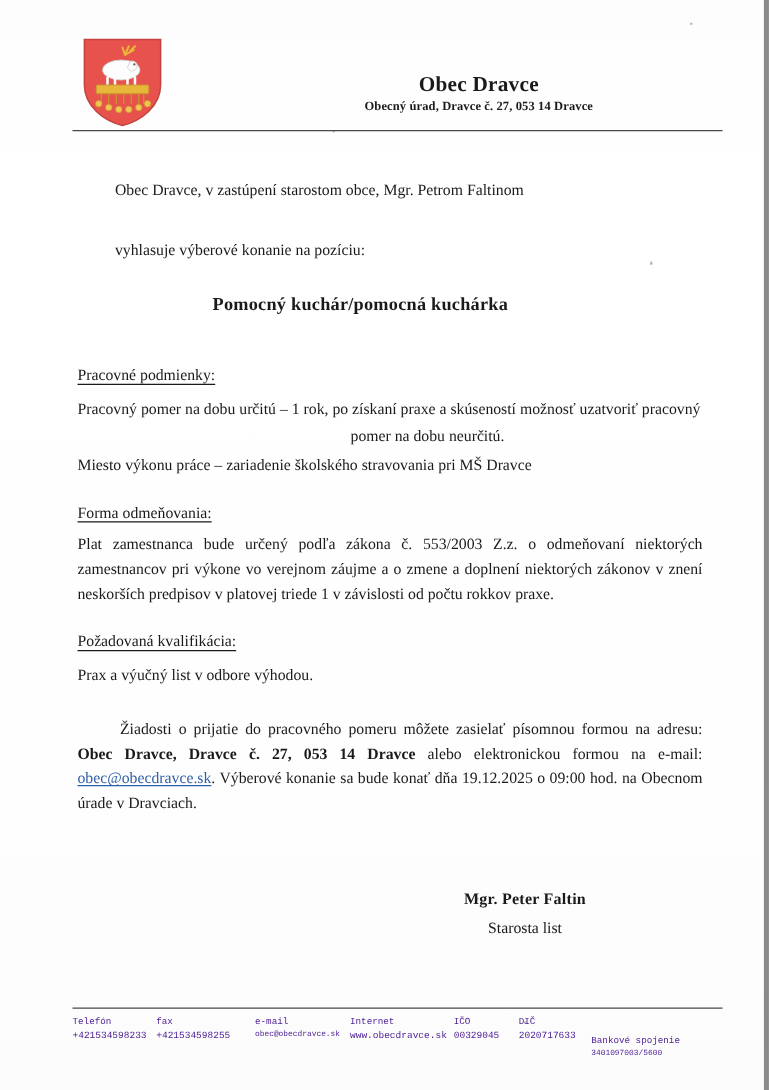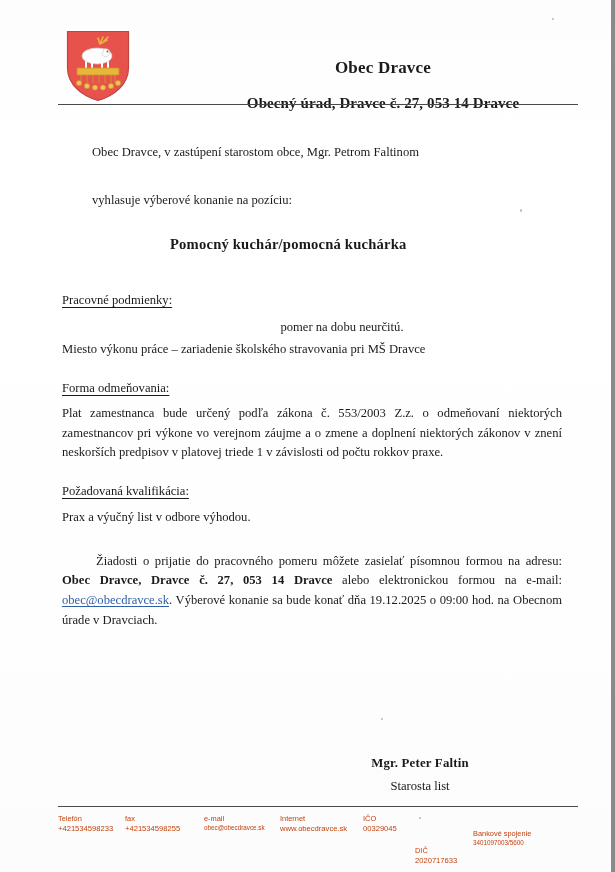--- a/index.html
+++ b/index.html
@@ -54,25 +54,25 @@
     width: 390px;
     text-align: center;
   }
   .org-name {
     font-size: 17px;
     font-weight: bold;
     letter-spacing: 0.2px;
     line-height: 1.22;
   }
   .org-address {
-    font-size: 15px;
+    font-size: 10px;
     font-weight: bold;
     letter-spacing: 0.1px;
     line-height: 1.3;
-    margin-top: 15px;
+    margin-top: 0;
   }
   .rule {
     position: absolute;
     left: 58px;
     width: 520px;
     height: 0;
     border-top: 1.6px solid #4a4a4a;
   }
   .rule-top { top: 104px; }
   .rule-bottom { top: 806px; border-top-width: 1.8px; }
@@ -127,21 +127,20 @@
     text-underline-offset: 1.5px;
   }
 
   
   .signature {
     position: absolute;
     left: 330px;
     top: 712px;
     width: 180px;
     text-align: center;
-    margin-top: 44px;
   }
   .sig-name {
     font-size: 12.8px;
     font-weight: bold;
     letter-spacing: 0.2px;
   }
   .sig-role {
     font-size: 12.6px;
     margin-top: 8px;
   }
@@ -150,40 +149,40 @@
   .footer {
     position: absolute;
     left: 58px;
     top: 814px;
     width: 525px;
     height: 34px;
   }
   .fcol {
     position: absolute;
     top: 0;
-    font-family: Liberation Sans, sans-serif;
-    color: #c2410c;
+    font-family: Liberation Mono, monospace;
+    color: #4c1d95;
   }
   .fcol .flabel {
     font-size: 7.4px;
     line-height: 1.35;
     white-space: nowrap;
   }
   .fcol .fvalue {
     font-size: 7.6px;
     line-height: 1.35;
     white-space: nowrap;
   }
   .fcol.small .fvalue { font-size: 6.3px; }
   .c1 { left: 0px; }
   .c2 { left: 67px; }
   .c3 { left: 146px; }
   .c4 { left: 222px; }
   .c5 { left: 305px; }
-  .c6 { left: 357px; margin-top: 32px; }
+  .c6 { left: 357px; }
   .c7 { left: 415px; margin-top: 15px; }
 </style>
 </head>
 <body>
 
 <div class="page">
   <div class="scan-tint"></div>
 
   <div class="speck" style="left:552px; top:18px; width:2px; height:2px;"></div>
   <div class="speck" style="left:520px; top:209px; width:2px; height:3px;"></div>
@@ -234,20 +233,21 @@
     <div class="center lead-intro">vyhlasuje výberové konanie na pozíciu:</div>
 
     <div class="gap-b"></div>
 
     <div class="job-title">Pomocný kuchár/pomocná kuchárka</div>
 
     <div class="gap-c"></div>
 
     <div>
       <div class="sect-head">Pracovné podmienky:</div>
+      <div class="line">Pracovný pomer na dobu určitú – 1 rok, po získaní praxe a skúseností možnosť uzatvoriť pracovný</div>
       <div class="cont-line">pomer na dobu neurčitú.</div>
       <div class="line">Miesto výkonu práce – zariadenie školského stravovania pri MŠ Dravce</div>
     </div>
 
     <div class="gap-d"></div>
 
     <div>
       <div class="sect-head">Forma odmeňovania:</div>
       <div class="para-just">Plat zamestnanca bude určený podľa zákona č. 553/2003 Z.z. o odmeňovaní niektorých zamestnancov pri výkone vo verejnom záujme a o zmene a doplnení niektorých zákonov v znení neskorších predpisov v platovej triede 1 v závislosti od počtu rokkov praxe.</div>
     </div>

